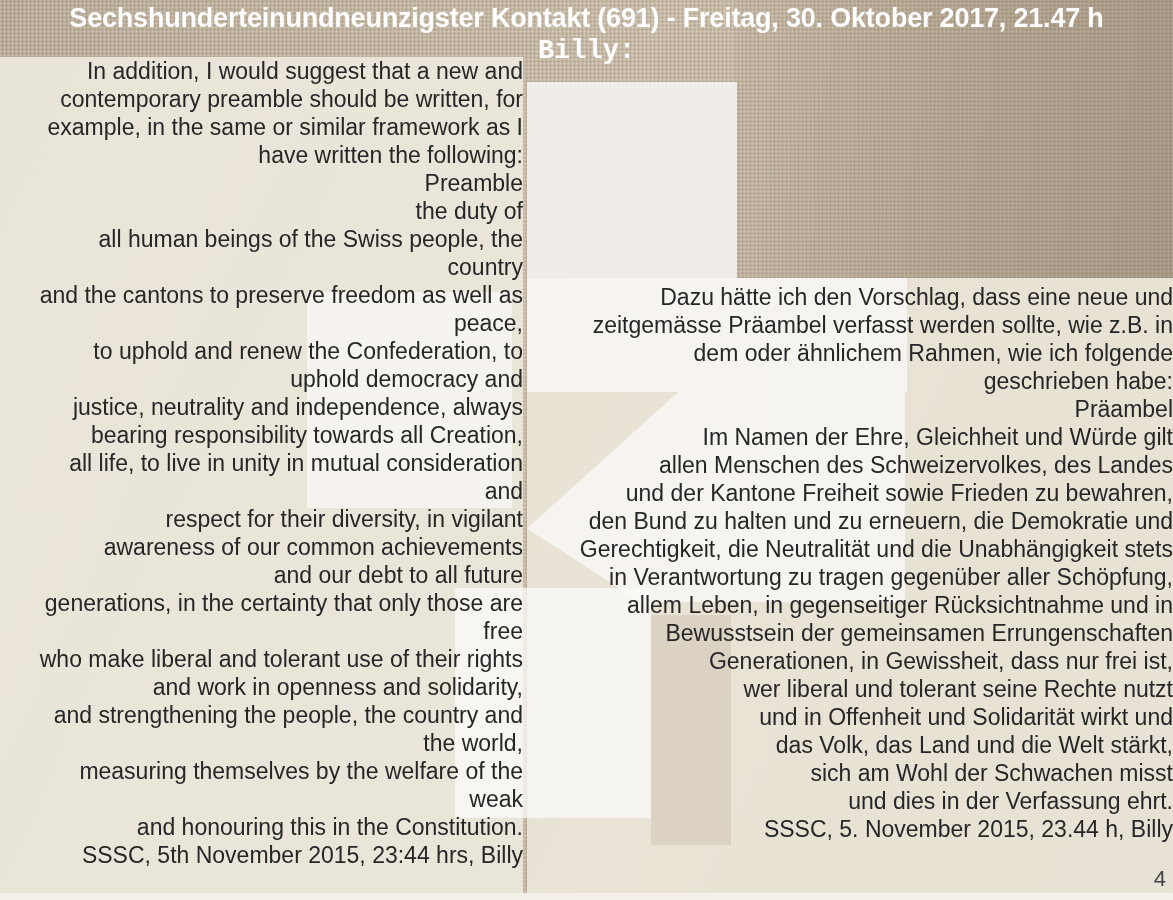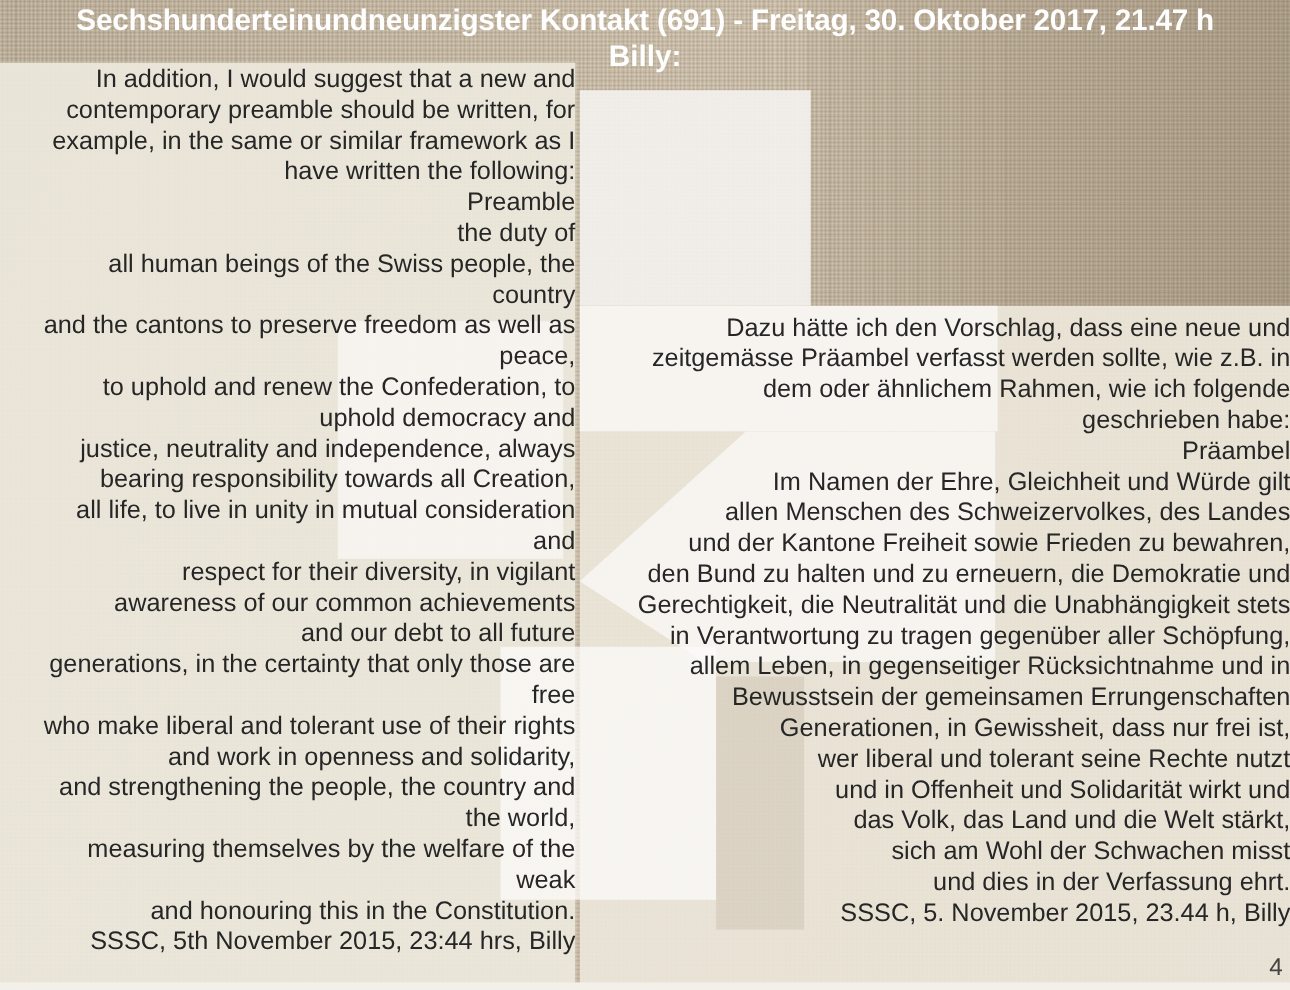--- a/index.html
+++ b/index.html
@@ -24,21 +24,21 @@
   .bright-band{left:527px;top:278px;width:380px;height:114px;background:rgba(251,250,248,0.75);}
   .bright-diag{left:527px;top:392px;width:378px;height:210px;background:rgba(251,250,248,0.75);
     clip-path:polygon(0 65%, 40% 0%, 100% 0%, 100% 100%, 30% 100%);}
   .bright-column{left:455px;top:588px;width:196px;height:230px;background:rgba(252,251,250,0.74);}
   .shade-band{left:651px;top:615px;width:80px;height:230px;background:rgba(184,170,146,0.28);}
   .bottom-strip{left:0;top:893px;width:1173px;height:7px;background:#f3f0ea;}
   
   .title-line{left:0;top:3px;width:1173px;text-align:center;color:#fefefe;
     font-size:27px;font-weight:bold;letter-spacing:-0.2px;z-index:6;}
   .speaker-line{left:0;top:36px;width:1173px;text-align:center;color:#fefefe;
-    font-size:27px;font-weight:bold;z-index:6;}
+    font-size:27px;font-weight:bold;z-index:6;font-family:Liberation Mono, monospace;}
   .col{z-index:5;text-align:right;color:#262626;}
   .col-en{left:0;top:57px;width:523px;}
   .col-de{left:527px;top:283px;width:646px;}
   .tline{height:28px;line-height:28px;font-size:23px;white-space:nowrap;}
   .page-num{left:1106px;top:866px;width:60px;text-align:right;font-size:22px;color:#454545;z-index:6;}
 </style>
 </head>
 <body>
 
 <div class="stage">

